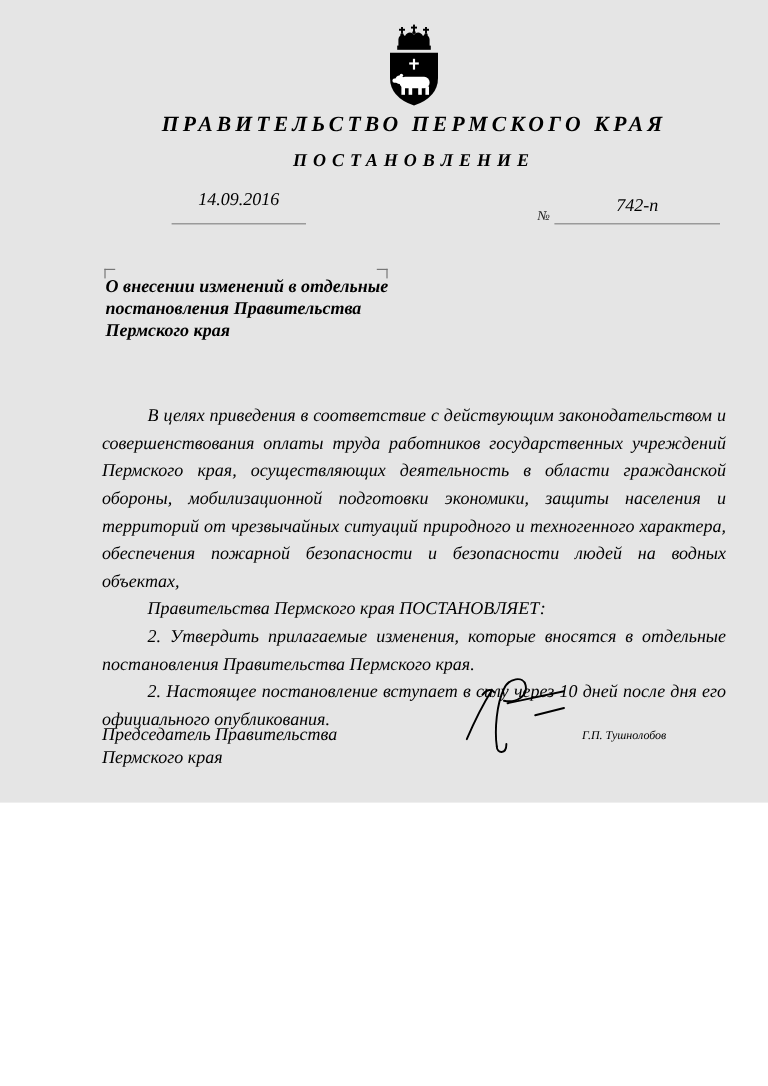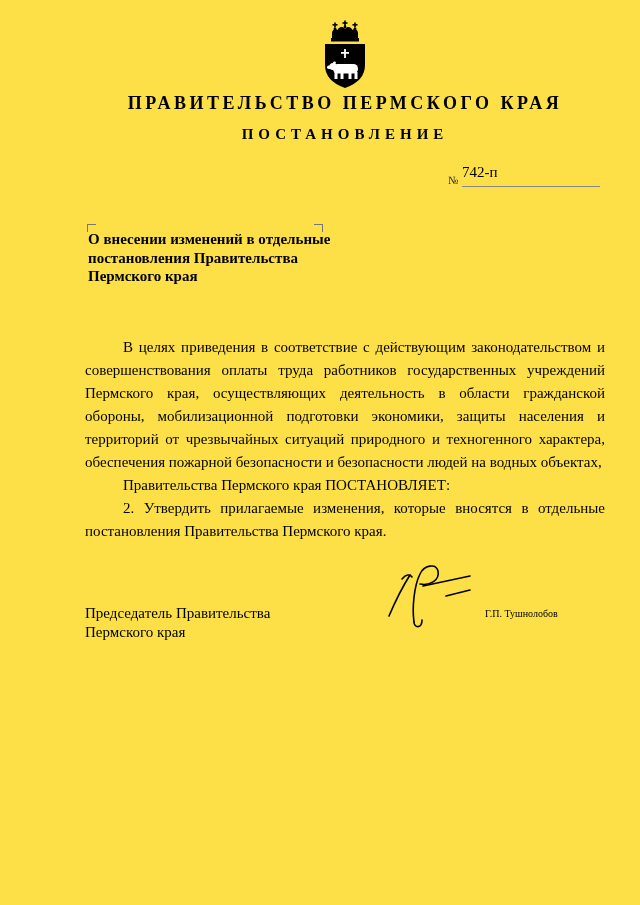--- a/index.html
+++ b/index.html
@@ -1,24 +1,25 @@
 <!DOCTYPE html>
 <html><head>
 <meta charset="utf-8">
 <style>
   * { margin: 0; padding: 0; box-sizing: border-box; }
   html, body { background: #ffffff; }
   .page {
     position: relative;
     width: 640px;
-    height: 905px;
-    background: #fde047;
+    height: 669px;
+    background: #e5e5e5;
     font-family: "Liberation Serif", serif;
     color: #000000;
     overflow: hidden;
+    font-style: italic;
   }
   .content {
     position: absolute;
     left: 85px;
     top: 0;
     width: 520px;
     height: 100%;
   }
   .emblem {
     position: absolute;
@@ -72,20 +73,21 @@
     bottom: 1px;
     font-size: 11px;
     color: #222;
   }
   .num-line {
     position: absolute;
     left: 14px;
     right: 0;
     bottom: 0;
     border-bottom: 1px solid #888;
+    text-align: center;
     line-height: 28px;
     height: 29px;
   }
   .subject {
     position: absolute;
     top: 230px;
     left: 3px;
     width: 266px;
     font-weight: bold;
     font-size: 15px;
@@ -175,33 +177,35 @@
         <rect x="13.5" y="52" width="3" height="7" fill="#fff"></rect>
         <rect x="19.5" y="52" width="3" height="7" fill="#fff"></rect>
         <rect x="27.5" y="52" width="3" height="7" fill="#fff"></rect>
         <rect x="33.5" y="52" width="3" height="7" fill="#fff"></rect>
       </svg>
     </div>
 
     <div class="org-name">ПРАВИТЕЛЬСТВО ПЕРМСКОГО КРАЯ</div>
     <div class="doc-type">ПОСТАНОВЛЕНИЕ</div>
 
+    <div class="date-field">14.09.2016</div>
     <div class="num-field">
       <span class="num-sign">№</span>
       <span class="num-line">742-п</span>
     </div>
 
     <div class="corner-mark corner-left"></div>
     <div class="corner-mark corner-right"></div>
     <div class="subject">О внесении изменений в отдельные постановления Правительства Пермского края</div>
 
     <div class="body-text">
       <p>В целях приведения в соответствие с действующим законодательством и совершенствования оплаты труда работников государственных учреждений Пермского края, осуществляющих деятельность в области гражданской обороны, мобилизационной подготовки экономики, защиты населения и территорий от чрезвычайных ситуаций природного и техногенного характера, обеспечения пожарной безопасности и безопасности людей на водных объектах,</p>
       <p>Правительства Пермского края ПОСТАНОВЛЯЕТ:</p>
       <p>2. Утвердить прилагаемые изменения, которые вносятся в отдельные постановления Правительства Пермского края.</p>
+      <p>2. Настоящее постановление вступает в силу через 10 дней после дня его официального опубликования.</p>
     </div>
 
     <div class="signature">
       <div class="sig-label">Председатель Правительства Пермского края</div>
       <div class="sig-scrawl">
         <svg width="92" height="72" viewBox="0 0 92 72" xmlns="http://www.w3.org/2000/svg" fill="none" stroke="#000" stroke-width="1.6" stroke-linecap="round">
           <path d="M6,54 C12,40 20,24 27,13"></path>
           <path d="M19,17 C23,12 27,12 29,15"></path>
           <path d="M31,60 C29,46 31,24 37,12 C41,3 53,1 55,9 C57,18 47,24 37,22"></path>
           <path d="M31,60 C31,66 39,67 39,58"></path>

